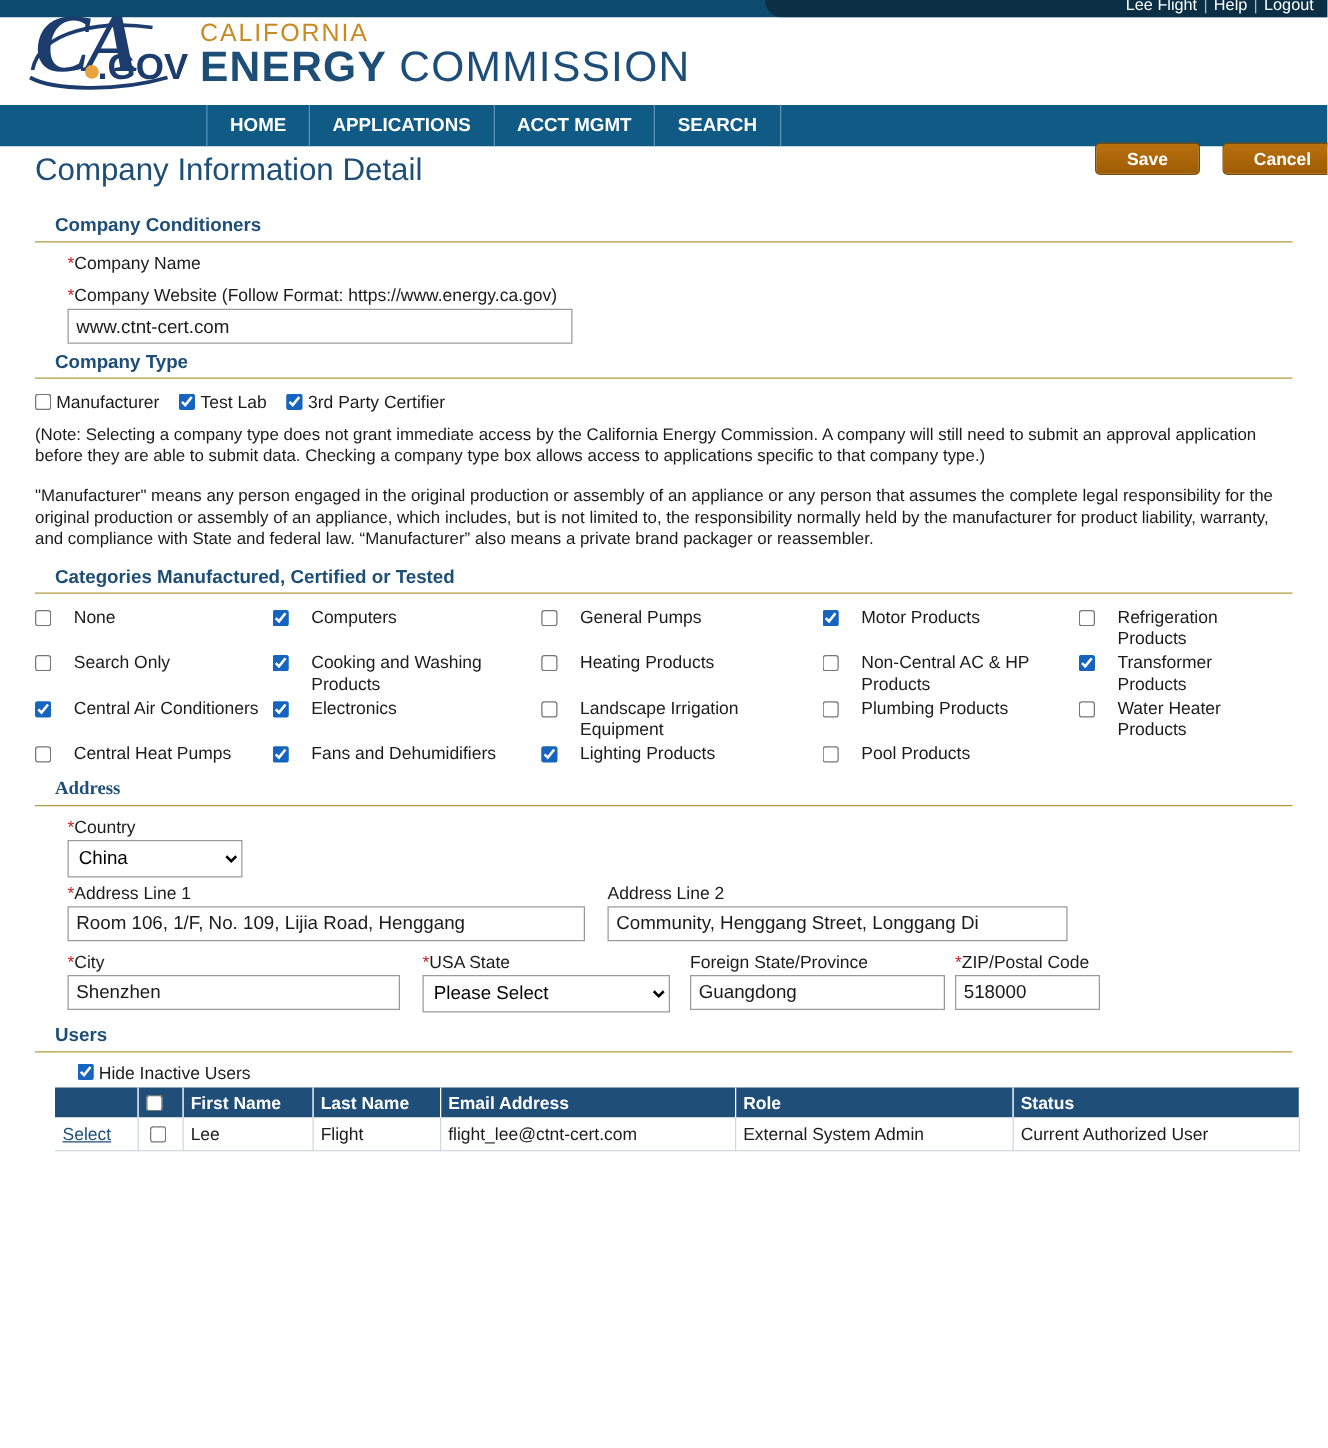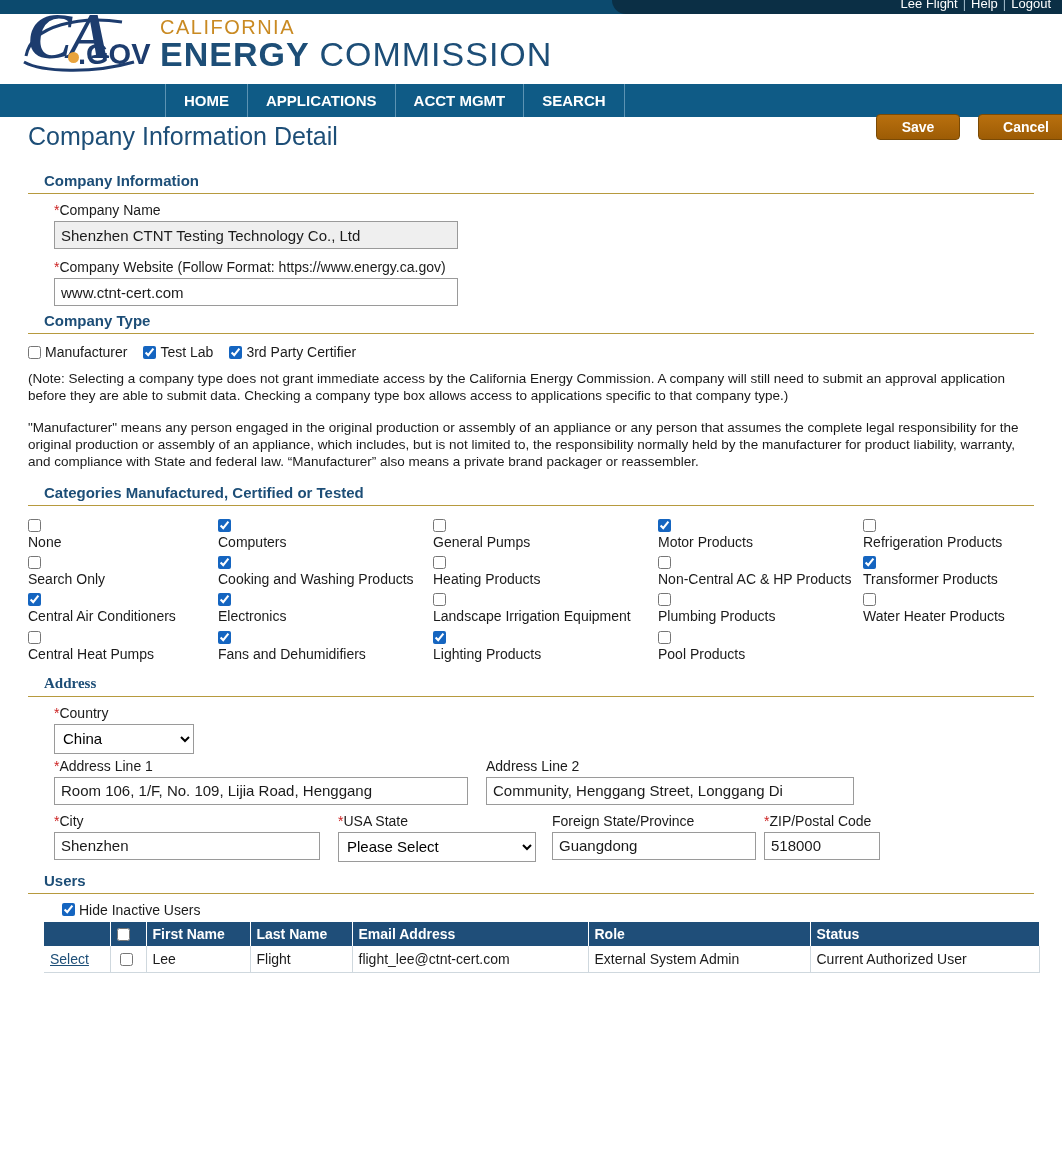--- a/index.html
+++ b/index.html
@@ -227,23 +227,22 @@
     display: grid;
     grid-template-columns: 190px 215px 225px 205px 1fr;
     row-gap: 2px;
     margin-top: 10px;
     font-size: 14px;
     line-height: 1.22;
   }
   .cat-cell {
     display: flex;
     align-items: flex-start;
-    gap: 2px;
+    gap: 14px;
     padding-right: 6px;
-    flex-direction: column;
   }
   .cat-cell input { margin-top: 3px; flex: none; }
 
   
   .addr-row { display: flex; margin-top: 4px; }
 
   
   .users-head { margin-top: 4px; }
   .hide-inactive {
     padding-left: 34px;
@@ -323,25 +322,24 @@
 </div>
 
 <div class="page">
 
   <div class="page-head">
     <div class="page-title">Company Information Detail</div>
     <div class="btn btn-save">Save</div>
     <div class="btn btn-cancel">Cancel</div>
   </div>
 
-  <div class="section-title">Company Information</div>
+  <div class="section-title">Company Conditioners</div>
 
   <div class="field-block">
     <div class="label"><span class="req">*</span><span>Company Name</span></div>
-    <input type="text" class="gray" style="width: 404px;" value="Shenzhen CTNT Testing Technology Co., Ltd">
   </div>
 
   <div class="field-block" style="margin-top:10px;">
     <div class="label"><span class="req">*</span><span>Company Website (Follow Format: https://www.energy.ca.gov)</span></div>
     <input type="text" style="width: 404px;" value="www.ctnt-cert.com">
   </div>
 
   <div class="section-title" style="margin-top:6px;">Company Type</div>
 
   <div class="ctype-row">

